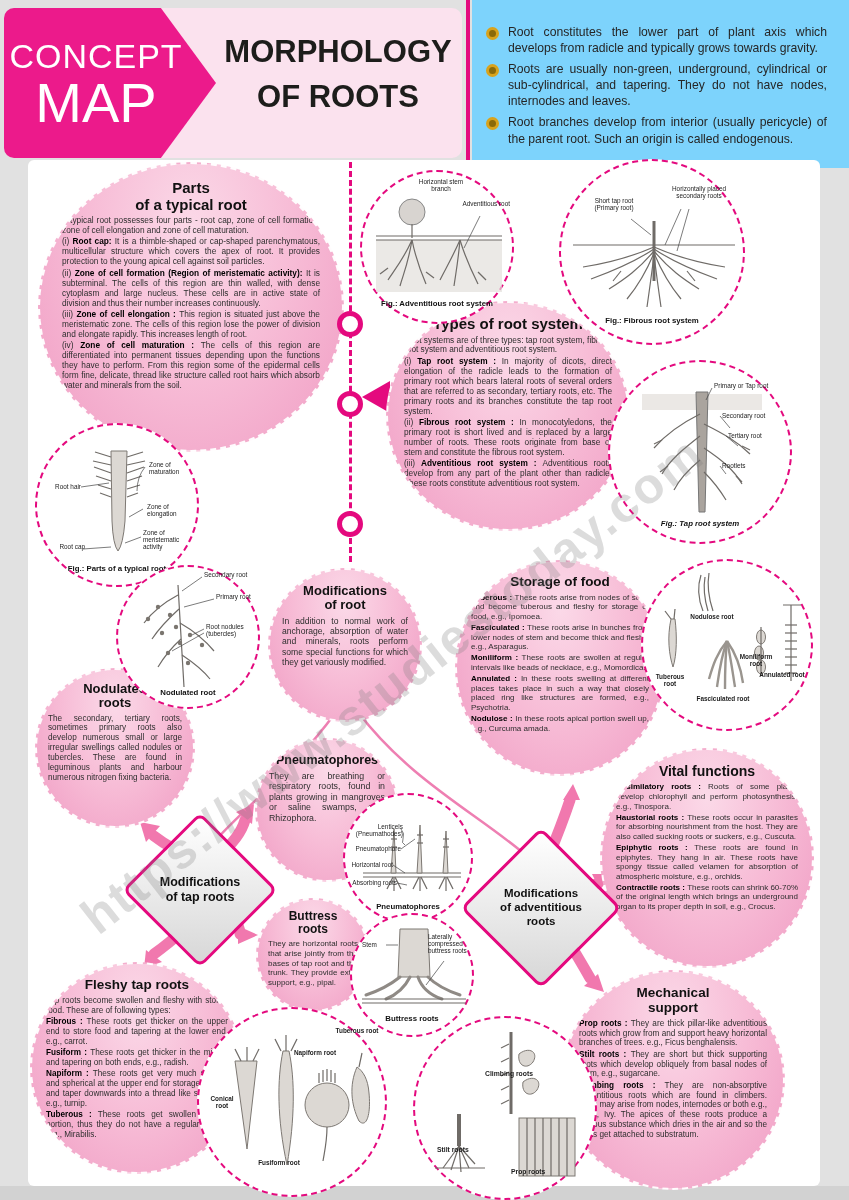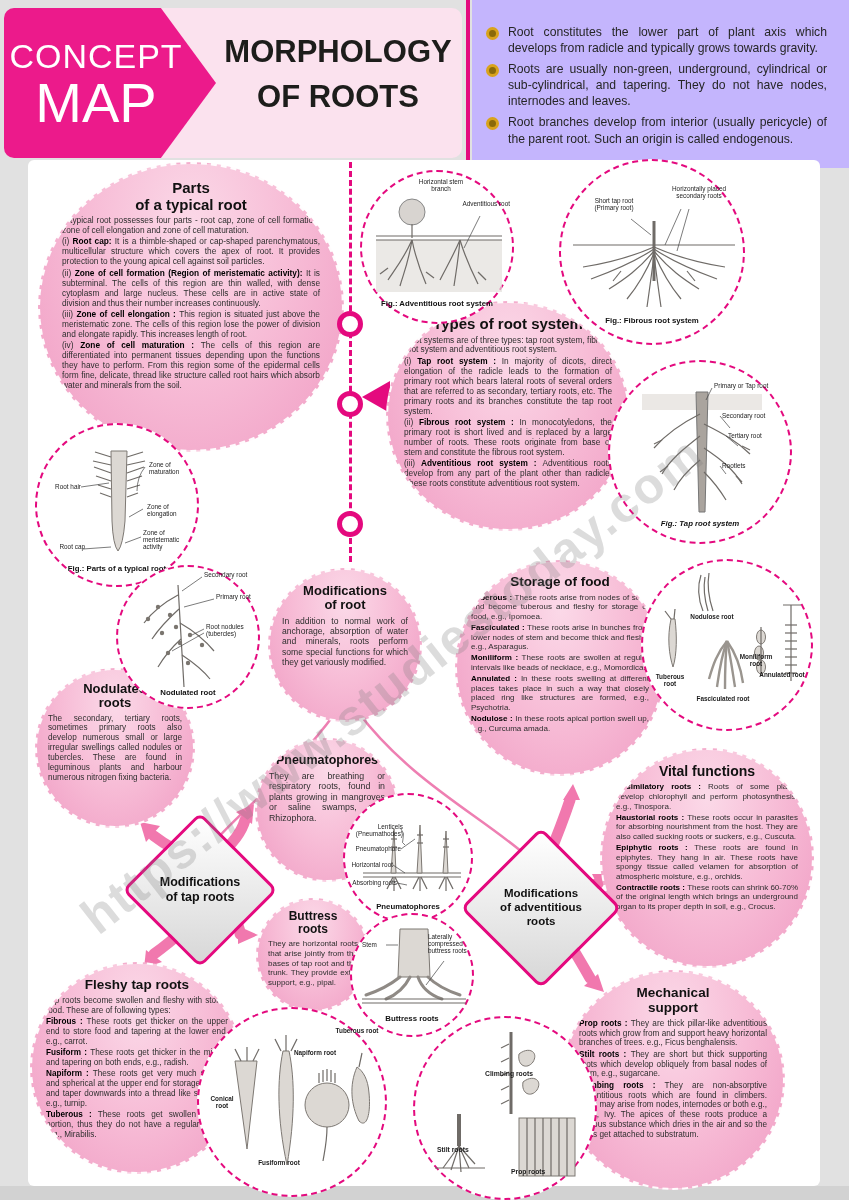--- a/index.html
+++ b/index.html
@@ -8,21 +8,21 @@
   
   #title-box{position:absolute;left:30px;top:8px;width:432px;height:150px;background:#fbe2ee;border-radius:10px;}
   #banner{position:absolute;left:4px;top:8px;width:212px;height:150px;background:#ec1a8b;
           clip-path:polygon(0 0,74% 0,100% 50%,74% 100%,0 100%);border-radius:10px 0 0 10px;
           display:flex;flex-direction:column;align-items:center;justify-content:center;color:#fff;}
   #banner .l1{font-size:34px;letter-spacing:1px;margin-left:-28px;}
   #banner .l2{font-size:56px;line-height:.95;margin-left:-28px;}
   #main-title{position:absolute;left:212px;top:30px;width:252px;text-align:center;
               font-size:31px;font-weight:bold;color:#1d1d1b;line-height:1.45;}
   #hdr-divider{position:absolute;left:466px;top:0;width:4px;height:162px;background:#e4097e;}
-  #hdr-right{position:absolute;left:472px;top:0;width:377px;height:168px;background:#c4b5fd;
+  #hdr-right{position:absolute;left:472px;top:0;width:377px;height:168px;background:#7dd3fc;
              padding:24px 22px 0 14px;box-sizing:border-box;}
   .bullet-row{display:flex;gap:9px;margin-bottom:5px;}
   .bullet-icon{flex:0 0 auto;width:7px;height:7px;margin-top:3px;border:3px solid #d9a31c;border-radius:50%;background:#8a6a0a;}
   .bullet-text{font-size:12.2px;line-height:1.32;text-align:justify;color:#262626;}
   
   #panel{position:absolute;left:28px;top:160px;width:792px;height:1026px;background:#fff;border-radius:6px;}
   #bottom-band{position:absolute;left:0;top:1186px;width:849px;height:14px;background:#d2d2d2;}
   
   #center-line{position:absolute;left:349px;top:162px;height:400px;border-left:3px dashed #e4097e;z-index:1;}
   .donut{position:absolute;width:16px;height:16px;border:5px solid #e4097e;background:#fff;border-radius:50%;z-index:4;}

